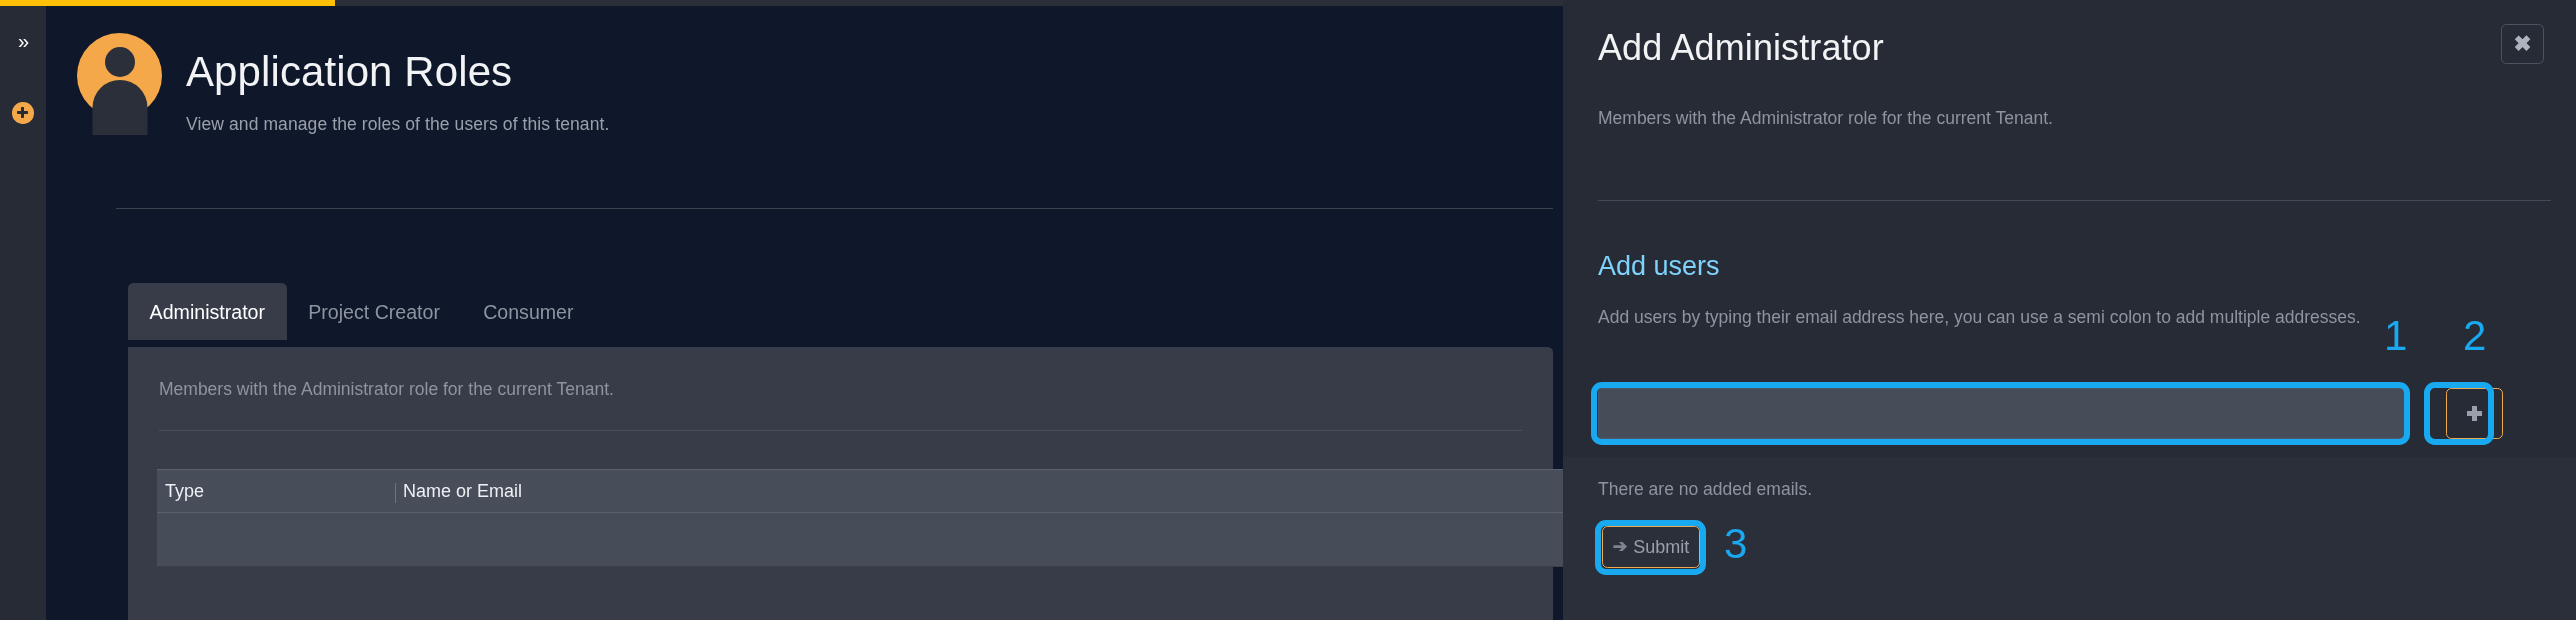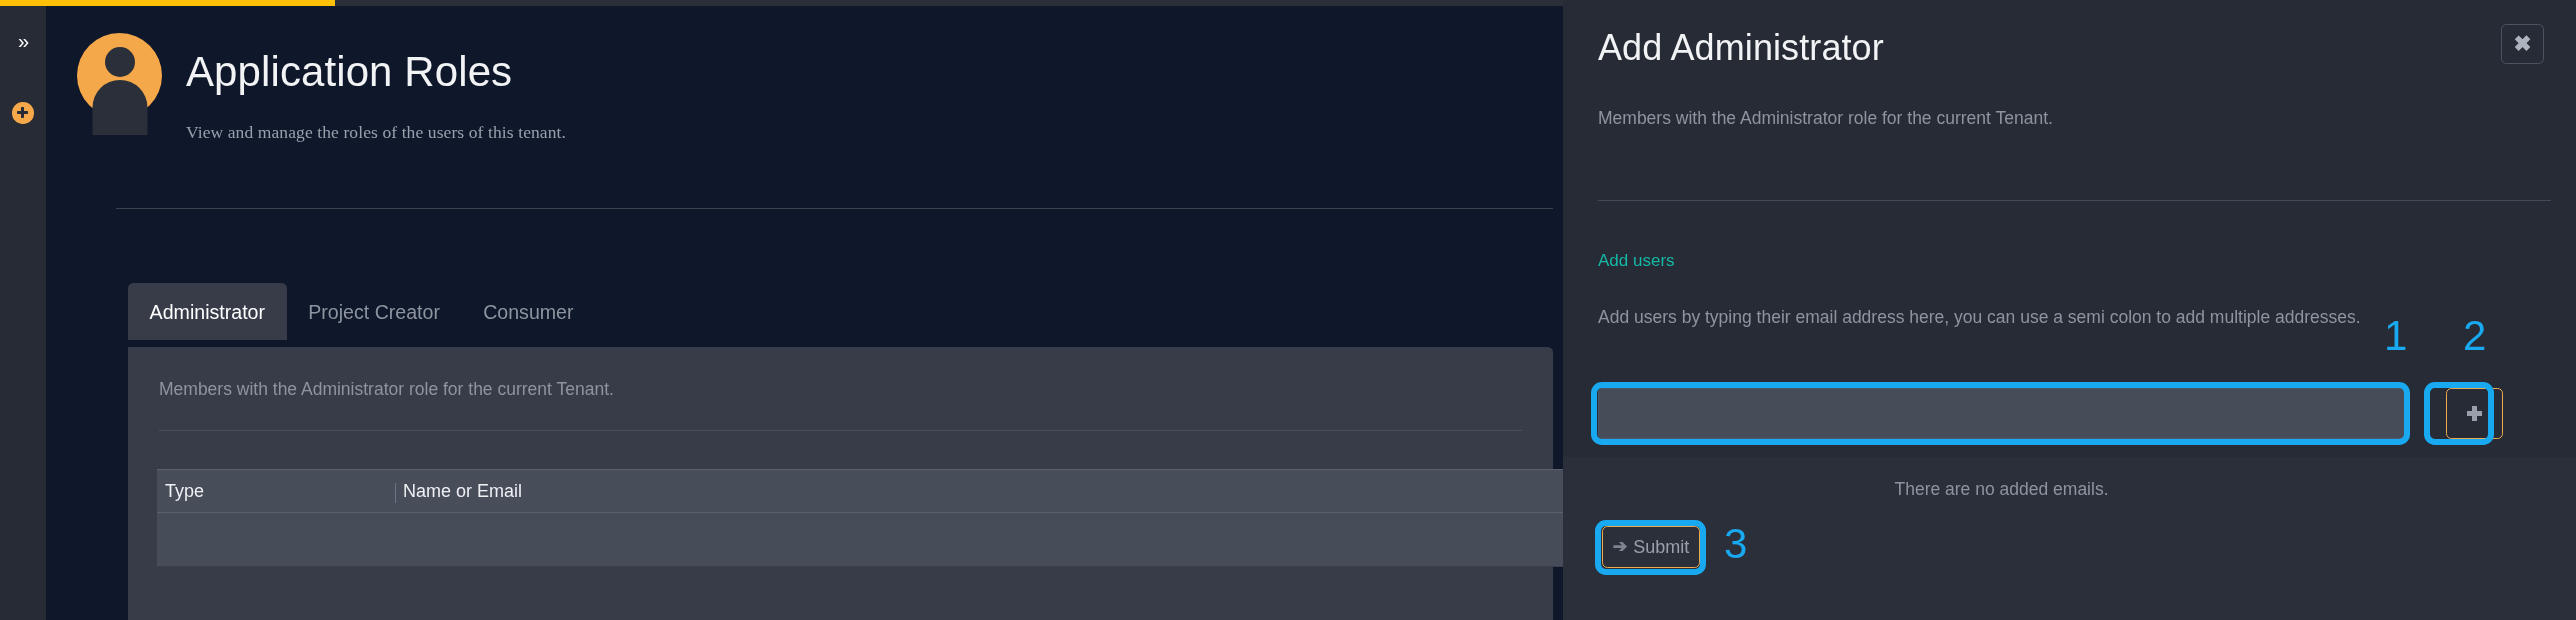--- a/index.html
+++ b/index.html
@@ -66,21 +66,21 @@
     content: ""; position: absolute; left: 50%; top: 47px;
     transform: translateX(-50%);
     width: 55px; height: 55px; border-radius: 28px 28px 0 0; background: #2b2f3a;
   }
   .page-head-text { margin-left: 24px; padding-top: 17.5px; }
   .page-title {
     font-size: 42px; font-weight: 400; color: #f2f3f5;
     line-height: 1.05; letter-spacing: 0.1px;
   }
   .page-sub {
-    font-size: 17.5px; color: #9aa0ab; margin-top: 28px; letter-spacing: 0.1px; font-family: Liberation Serif, serif;
+    font-size: 17.5px; color: #9aa0ab; margin-top: 20px; letter-spacing: 0.1px;
   }
 
   .head-divider {
     position: absolute; top: 202px; left: 70px; width: 1437px; height: 0.7px;
     background: #3c414e;
   }
 
   
   .tabs {
     position: absolute; top: 277px; left: 82px;
@@ -168,21 +168,21 @@
     display: flex; align-items: center; justify-content: center;
     color: #aeb4bf; font-size: 21.6px; line-height: 1; font-weight: 700;
   }
   .drawer-divider {
     position: absolute; top: 200px; left: 35px; width: 953px; height: 1.3px;
     background: #444a58;
   }
 
   .sec-title {
     position: absolute; top: 251px; left: 35px;
-    font-size: 17px; color: #14b8a6; font-weight: 400;
+    font-size: 27px; color: #7dd3fc; font-weight: 400;
   }
   .sec-desc {
     position: absolute; top: 305px; left: 35px; width: 800px;
     font-size: 17.5px; line-height: 1.44; color: #8e949f;
   }
 
   .input-row { position: absolute; top: 388px; left: 35px; }
   .email-input {
     position: absolute; top: 0; left: 0;
     width: 807px; height: 51px;
@@ -194,21 +194,21 @@
     position: absolute; top: 0; left: 848px;
     width: 57px; height: 51px;
     background: transparent; border: 0.7px solid #f0a94f; border-radius: 5.4px;
     cursor: pointer; display: flex; align-items: center; justify-content: center;
   }
   .add-btn .pl-h { position: absolute; width: 15.5px; height: 4.7px; background: #9aa0ab; }
   .add-btn .pl-v { position: absolute; width: 4.7px; height: 15.5px; background: #9aa0ab; }
 
   .no-emails {
     position: absolute; top: 479px; left: 35px; width: 807px;
-    text-align: center; font-size: 17.5px; color: #8e949f;
+    text-align: left; font-size: 17.5px; color: #8e949f;
   }
 
   .submit-btn {
     position: absolute; top: 526px; left: 39px;
     width: 98px; height: 42px;
     background: transparent; border: 0.7px solid #f0a94f; border-radius: 5.4px;
     cursor: pointer; display: flex; align-items: center; justify-content: center;
     gap: 6px; color: #9aa0ab; font-size: 18px;
     font-family: "Liberation Sans", sans-serif;
   }

